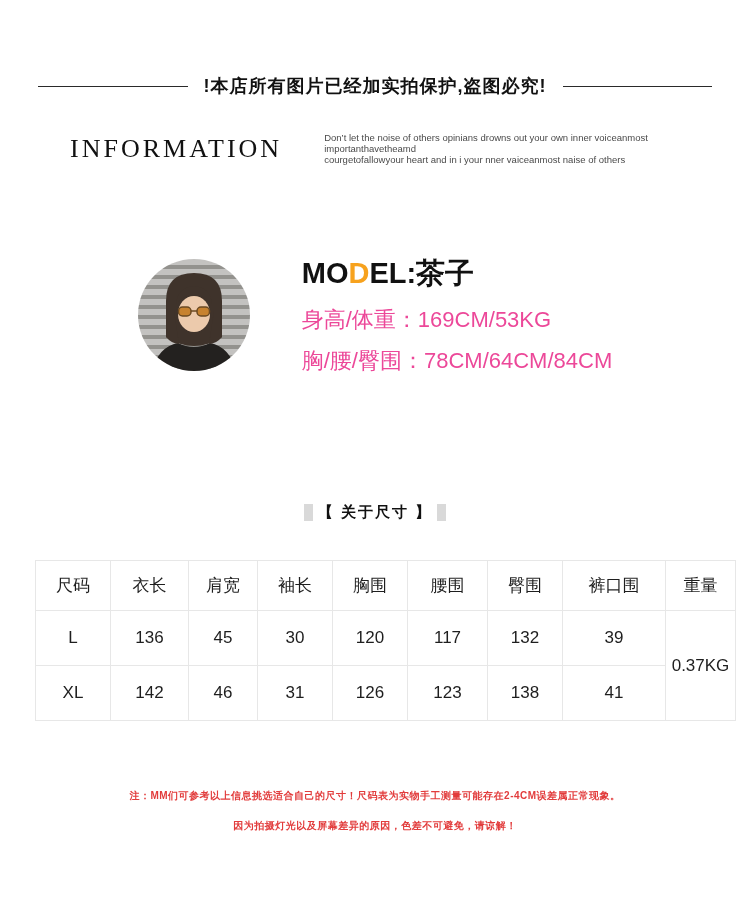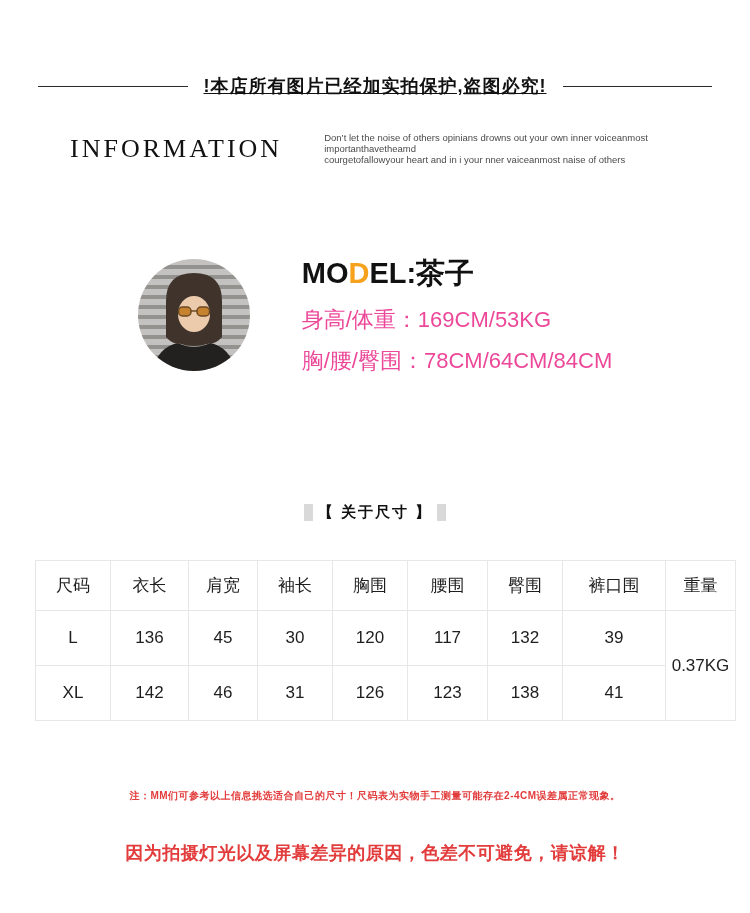--- a/index.html
+++ b/index.html
@@ -11,21 +11,21 @@
     background:#ffffff;
     overflow:hidden;
     font-family:"Liberation Sans","DejaVu Sans",sans-serif;
     color:#111111;
   }
 
   
   .notice-row {
     position:absolute; top:74px; left:0; right:0;
     display:flex; align-items:center; justify-content:flex-start;
-    gap:16px; padding:0 38px;text-decoration:underline;
+    gap:16px; padding:0 38px;
   }
   .notice-line { flex:1; height:1px; background:#2a2a2a; }
   .notice-text {
     font-size:18px; font-weight:bold; letter-spacing:1px;
     white-space:nowrap; color:#111;
   }
 
   
   .info-row {
     position:absolute; top:132px; left:8px; width:100%;
@@ -79,21 +79,21 @@
   }
   .size-table th { height:50px; }
   .size-table td { height:55px; }
 
   
   .notes {
     position:absolute; top:789px; left:0; width:100%;
     text-align:center; color:#e23c3c; font-weight:bold;
   }
   .notes .note-1 { font-size:10px; letter-spacing:0.5px; }
-  .notes .note-2 { font-size:18px; letter-spacing:0.5px; margin-top:38px; }
+  .notes .note-2 { font-size:10px; letter-spacing:0.5px; margin-top:16px; }
 </style>
 </head>
 <body>
 
 <div class="page">
 
   <div class="notice-row">
     <span class="notice-line"></span>
     <span class="notice-text">!本店所有图片已经加实拍保护,盗图必究!</span>
     <span class="notice-line"></span>

